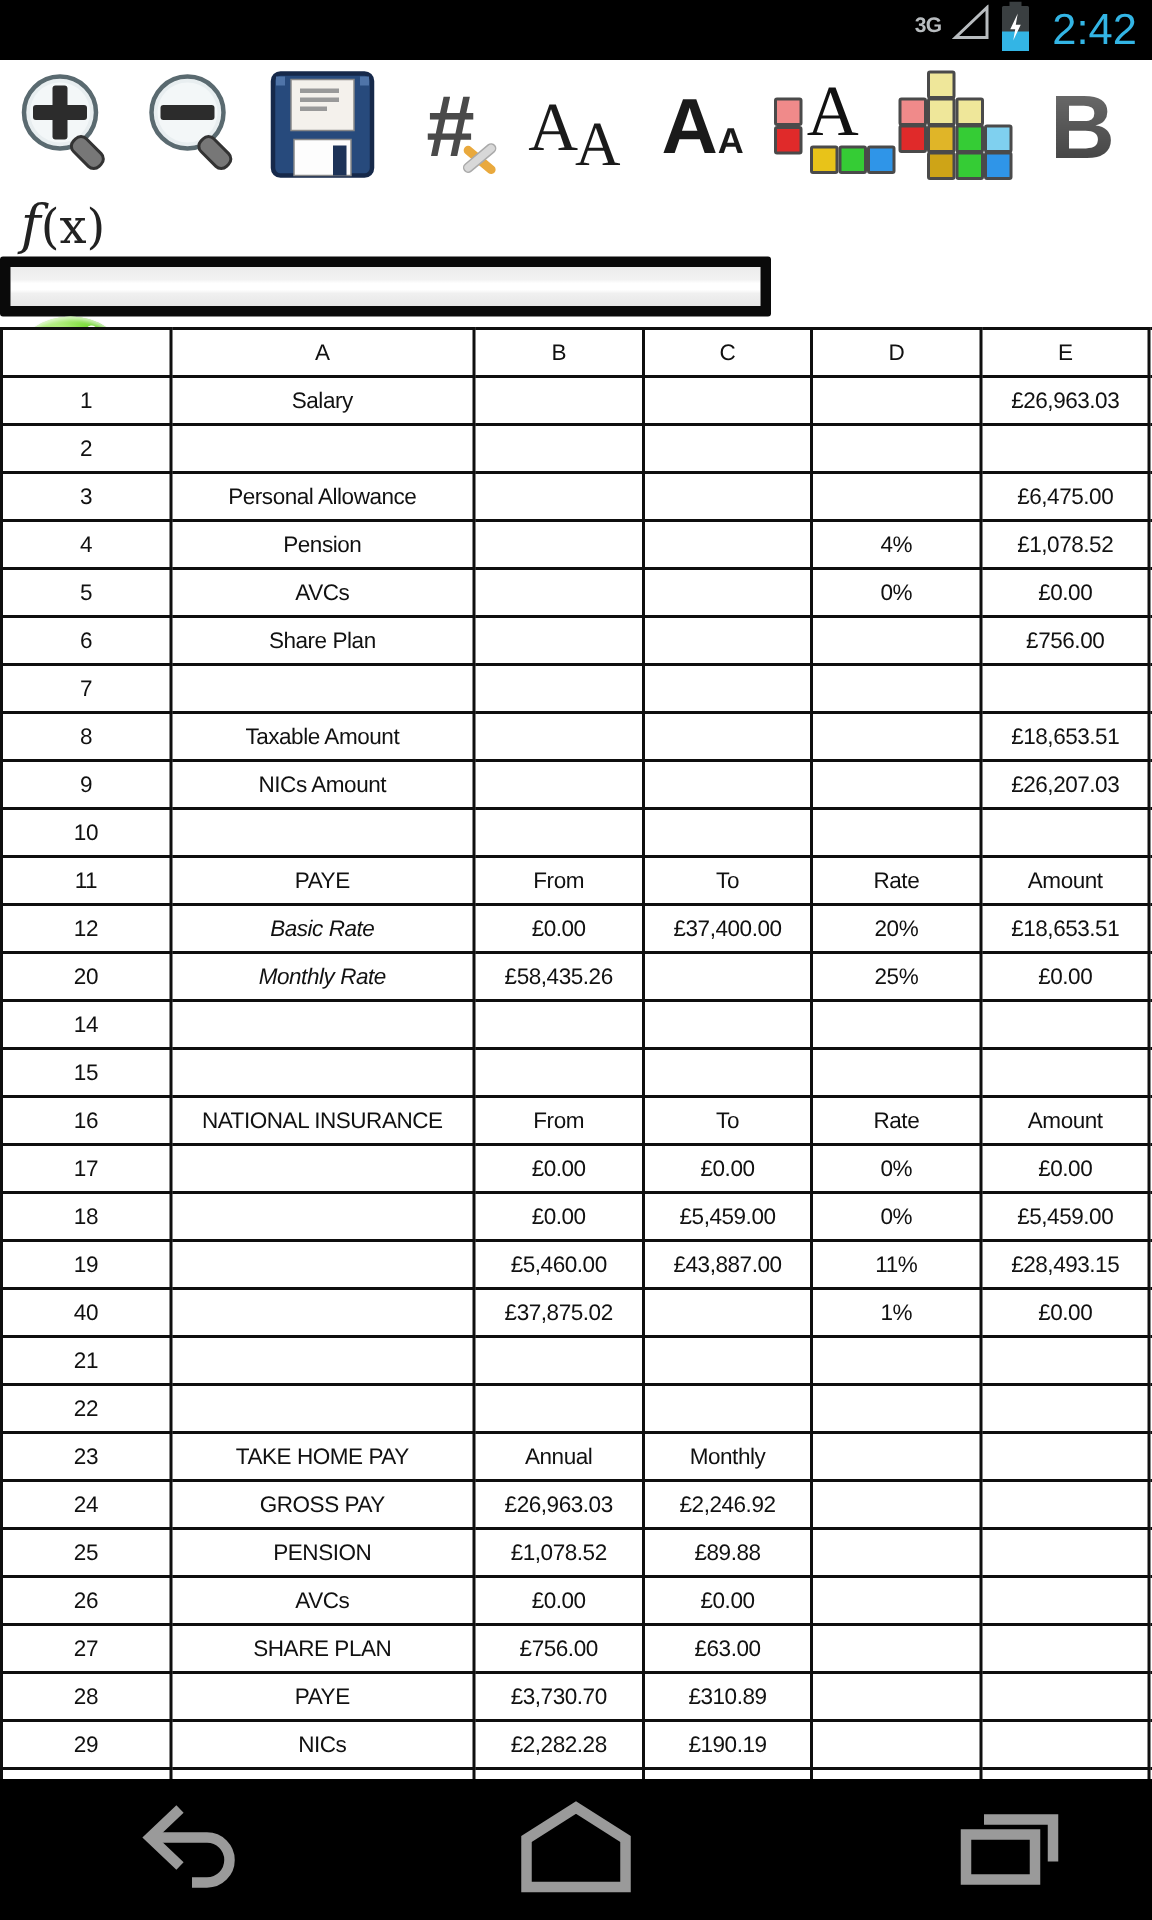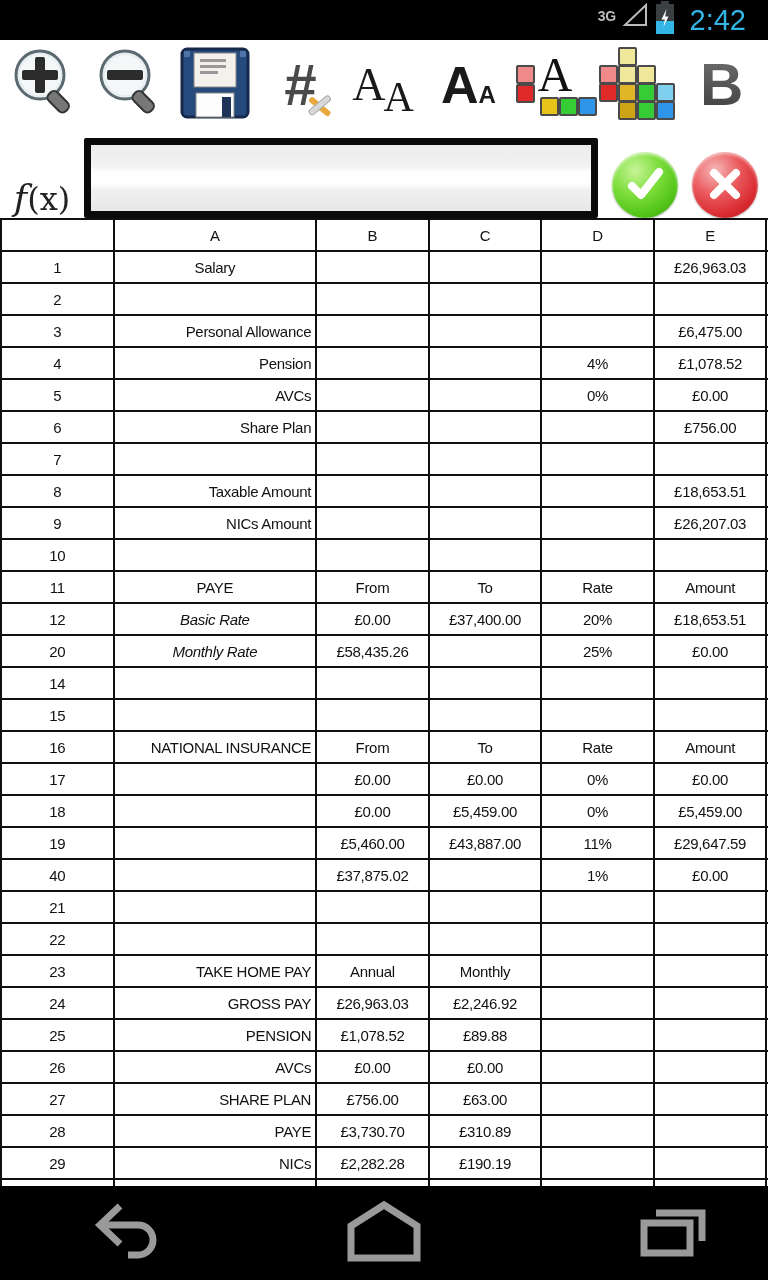--- a/index.html
+++ b/index.html
@@ -2,21 +2,21 @@
 <html><head>
 <meta charset="utf-8">
 <style>
   * { margin:0; padding:0; box-sizing:border-box; }
   html,body { background:#000; }
   body { font-family:"Liberation Sans", sans-serif; }
   #screen { position:relative; width:768px; height:1280px; background:#fff; overflow:hidden; margin:0 auto; }
 
   
   .status-bar { position:absolute; top:0; left:0; width:768px; height:40px; background:#000;
-    display:flex; align-items:center; justify-content:flex-end; gap:6px; padding-right:22px; }
+    display:flex; align-items:center; justify-content:flex-end; gap:6px; padding-right:10px; }
   .net-label { color:#b8bcbf; font-size:14px; font-weight:bold; letter-spacing:-0.5px; margin-bottom:8px; }
   .clock { color:#33b5e5; font-size:29px; font-weight:400; letter-spacing:0px; margin-left:8px; }
 
   
   .toolbar { position:absolute; top:40px; left:0; width:768px; height:90px; background:#fff;
     display:flex; align-items:center; justify-content:space-around; padding:0 4px; }
   .tool-btn { width:78px; height:78px; display:flex; align-items:center; justify-content:center; position:relative; }
 
   .glyph-hash { font-size:58px; font-weight:bold; color:#4a4a4a; font-style:italic; line-height:1; }
   .tools-mini { position:absolute; right:6px; bottom:4px; width:28px; height:28px; }
@@ -24,42 +24,42 @@
   .fontsize-big2 { font-family:"Liberation Serif", serif; font-size:42px; color:#1a1a1a; line-height:1; position:relative; top:12px; left:-2px; }
   .fontdec-big { font-size:52px; font-weight:bold; color:#1a1a1a; line-height:1; }
   .fontdec-small { font-size:24px; font-weight:bold; color:#1a1a1a; line-height:1; position:relative; top:10px; }
   .fontcolor-A { font-family:"Liberation Serif", serif; font-size:48px; color:#111; line-height:1; position:absolute; top:2px; left:24px; }
   .sq { position:absolute; width:19px; height:19px; border:2px solid #4a4a4a; border-radius:2px; }
   .glyph-bold { font-size:60px; font-weight:bold; color:#5b5b5b; line-height:1;
     background:linear-gradient(180deg,#6e6e6e,#3f3f3f); -webkit-background-clip:text; background-clip:text; -webkit-text-fill-color:transparent; }
 
   
   .formula-bar { position:absolute; top:130px; left:0; width:768px; height:88px; background:#fff;
-    display:flex; align-items:flex-end; }
+    display:flex; align-items:flex-start;flex-direction:column; }
   .fx-label { width:84px; text-align:center; font-family:"DejaVu Serif", serif; font-size:32px; color:#222; }
   .fx-label i { font-style:italic; font-size:36px; }
   .formula-input { width:514px; height:80px; border:7px solid #0a0a0a; border-radius:2px;
     background:linear-gradient(180deg,#ececec 0%,#f2f2f2 32%,#ffffff 42%,#ffffff 58%,#f0f0f0 68%,#e7e7e7 100%);
     outline:none; font-size:22px; padding:0 10px; font-family:"Liberation Sans", sans-serif; }
   .round-btn { width:66px; height:66px; margin-left:14px; border:none; border-radius:50%; position:relative;
     display:flex; align-items:center; justify-content:center; cursor:pointer; }
   .btn-ok { background:radial-gradient(circle at 35% 28%, #c8f59a 0%, #7ede3c 38%, #52c417 70%, #35980a 100%);
     box-shadow:inset 0 2px 3px rgba(255,255,255,.7), 0 1px 2px rgba(0,0,0,.3); }
   .btn-cancel { background:radial-gradient(circle at 35% 28%, #f7b9b9 0%, #ea5a5e 38%, #d92b30 70%, #a81216 100%);
     box-shadow:inset 0 2px 3px rgba(255,255,255,.6), 0 1px 2px rgba(0,0,0,.3); }
 
   
   .sheet-wrap { position:absolute; top:218px; left:0; width:768px; height:968px; overflow:hidden; background:#fff; }
   table.sheet { border-collapse:collapse; table-layout:fixed; width:880px; }
   table.sheet th, table.sheet td { border:2px solid #0f0f0f; height:32px; padding:0 4px;
     font-size:15px; color:#111; white-space:nowrap; overflow:hidden; font-weight:normal;
     font-family:"Liberation Sans", sans-serif; letter-spacing:-0.3px; }
   table.sheet th { text-align:center; }
   td.al-c { text-align:center; }
-  td.al-l { text-align:right; }
+  td.al-l { text-align:center; }
   td.st-b, th.st-b { font-weight:bold; }
   td.st-i { font-style:italic;border-radius:10px; }
   col.c-rh { width:100px; } col.c-a { width:180px; }
   col.c-n { width:100px; }
 
   
   .nav-bar { position:absolute; top:1186px; left:0; width:768px; height:94px; background:#000;
     display:flex; align-items:center; }
   .nav-btn { width:256px; display:flex; align-items:center; justify-content:center; }
 </style>
@@ -380,21 +380,21 @@
             <td class="al-c">0%</td>
             <td class="al-c">£5,459.00</td>
             <td class="al-c">£20,748.03</td>
           </tr>
           <tr>
             <th>19</th>
             <td class="al-c"></td>
             <td class="al-c">£5,460.00</td>
             <td class="al-c">£43,887.00</td>
             <td class="al-c">11%</td>
-            <td class="al-c">£29,647.59</td>
+            <td class="al-c">£28,493.15</td>
             <td class="al-c">£0.00</td>
           </tr>
           <tr>
             <th>40</th>
             <td class="al-c"></td>
             <td class="al-c">£37,875.02</td>
             <td class="al-c"></td>
             <td class="al-c">1%</td>
             <td class="al-c">£0.00</td>
             <td class="al-c"></td>

